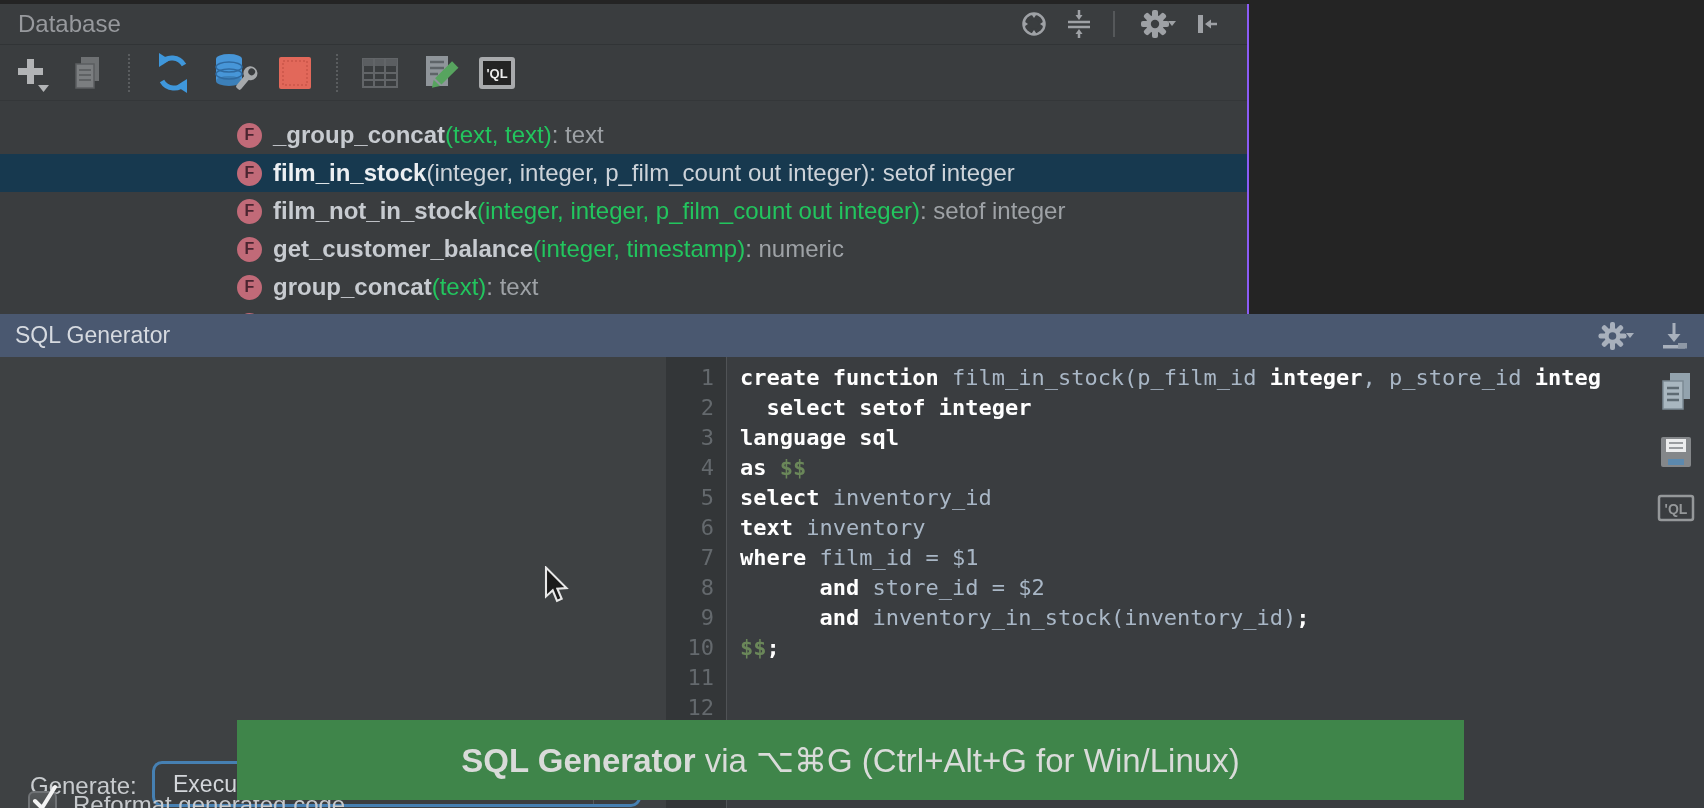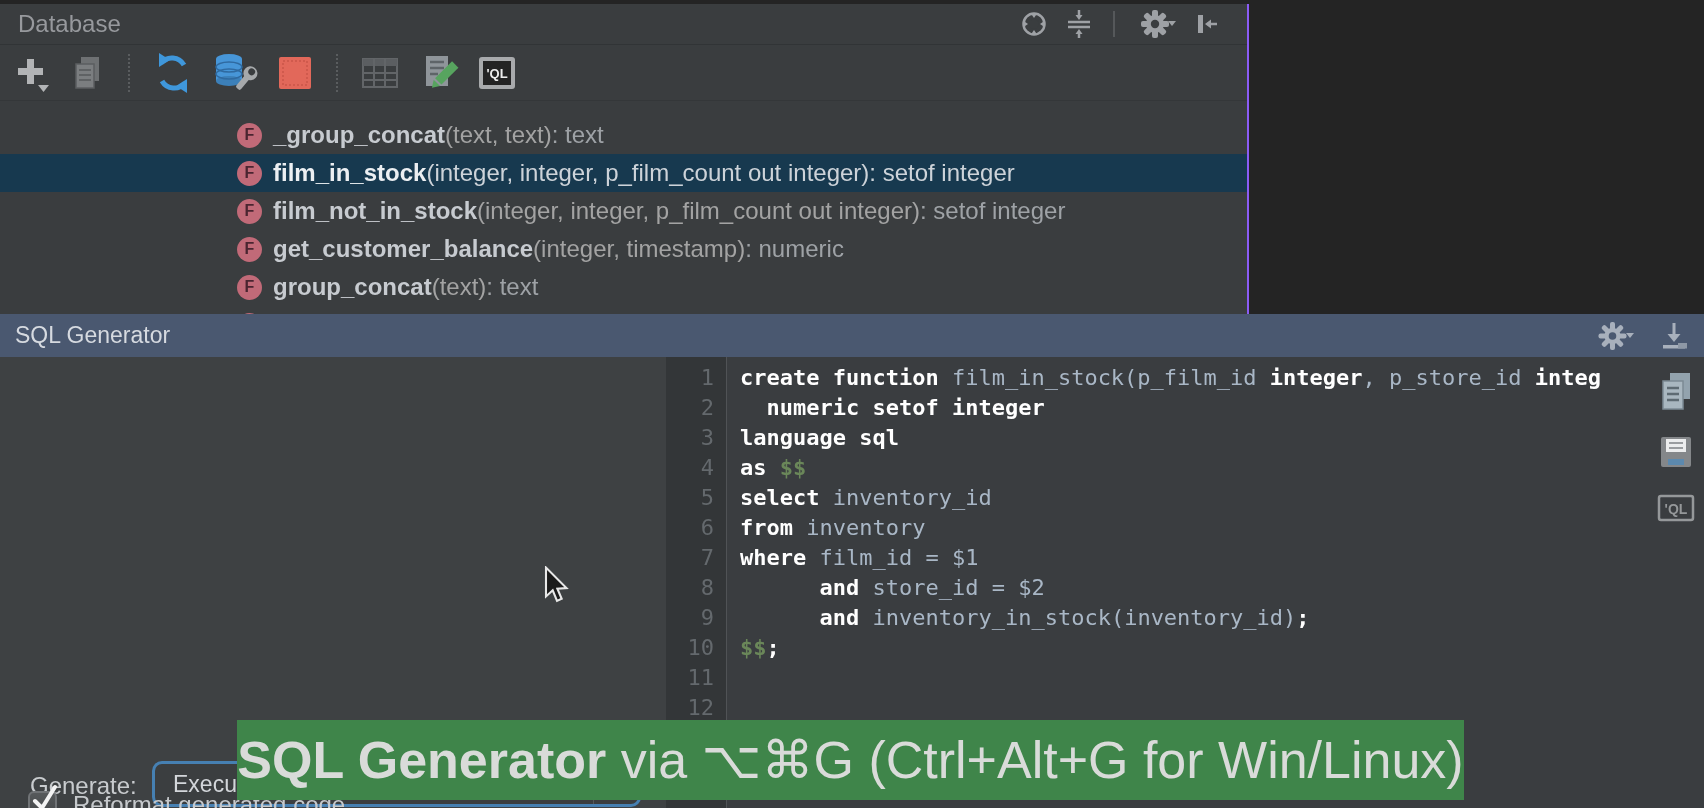--- a/index.html
+++ b/index.html
@@ -19,21 +19,21 @@
   .icon-btn{display:flex;align-items:center;justify-content:center;cursor:default;}
 
   
   .fn-list{position:absolute;left:0;top:96px;width:100%;height:218px;overflow:hidden;padding-top:16px;box-sizing:border-box;}
   .fn-row{position:relative;height:38px;display:flex;align-items:center;padding-left:237px;font-size:24px;white-space:nowrap;}
   .fn-row.selected{background:#17394F;}
   .fn-badge{width:25px;height:25px;border-radius:50%;background:#C16A78;color:#4A2530;
             font-size:16px;font-weight:bold;display:flex;align-items:center;justify-content:center;
             margin-right:11px;flex:0 0 auto;font-family:"Liberation Sans",sans-serif;}
   .fn-name{color:#C7CBD0;font-weight:bold;}
-  .fn-args{color:#a3a3a3;}
+  .fn-args{color:#22c55e;}
   .fn-ret{color:#9EA2A6;}
   .fn-row.selected .fn-name{color:#ECEFF2;}
   .fn-row.selected .fn-args,.fn-row.selected .fn-ret{color:#CDD3D9;}
 
   
   .dark-bg{position:absolute;left:1249px;top:0;width:455px;height:314px;background:#242424;}
 
   
   .gen-header{position:absolute;left:0;top:314px;width:100%;height:43px;background:#4A5870;}
   .gen-title{position:absolute;left:15px;top:0;line-height:43px;font-size:23px;color:#D6DAE0;}
@@ -61,21 +61,21 @@
   .code{position:absolute;left:74px;top:0;right:0;height:100%;padding-top:6px;overflow:hidden;}
   .code .cl{height:30px;line-height:30px;white-space:pre;font-family:"DejaVu Sans Mono",monospace;font-size:22px;}
   .tok-kw{color:#ffffff;font-weight:bold;}
   .tok-id{color:#A9B7C6;margin-top:31px;}
   .tok-str{color:#6A8759;font-weight:bold;}
   .editor-side-icons{position:absolute;right:8px;top:14px;display:flex;flex-direction:column;gap:22px;align-items:center;}
 
   
   .banner{position:absolute;left:237px;top:720px;width:1227px;height:80px;background:#3F854A;
           display:flex;align-items:center;justify-content:center;z-index:50;}
-  .banner-text{font-size:52px;color:#D9DBD9;white-space:pre;}
+  .banner-text{font-size:33px;color:#D9DBD9;white-space:pre;}
   .banner-bold{font-weight:bold;}
 
   .cursor{position:absolute;left:541px;top:566px;z-index:60;}
 </style>
 </head>
 <body>
 
 <div class="stage">
 
   <div class="dark-bg"></div>
@@ -304,25 +304,25 @@
         <div class="ln">6</div>
         <div class="ln">7</div>
         <div class="ln">8</div>
         <div class="ln">9</div>
         <div class="ln">10</div>
         <div class="ln">11</div>
         <div class="ln">12</div>
       </div>
     <div class="code">
         <div class="cl"><span class="tok-kw">create function</span><span class="tok-id"> film_in_stock(p_film_id </span><span class="tok-kw">integer</span><span class="tok-id">, p_store_id </span><span class="tok-kw">integ</span></div>
-        <div class="cl"><span class="tok-id">  </span><span class="tok-kw">numeric setof integer</span></div>
+        <div class="cl"><span class="tok-id">  </span><span class="tok-kw">select setof integer</span></div>
         <div class="cl"><span class="tok-kw">language sql</span></div>
         <div class="cl"><span class="tok-kw">as </span><span class="tok-str">$$</span></div>
         <div class="cl"><span class="tok-kw">select</span><span class="tok-id"> inventory_id</span></div>
-        <div class="cl"><span class="tok-kw">from</span><span class="tok-id"> inventory</span></div>
+        <div class="cl"><span class="tok-kw">text</span><span class="tok-id"> inventory</span></div>
         <div class="cl"><span class="tok-kw">where</span><span class="tok-id"> film_id = $1</span></div>
         <div class="cl"><span class="tok-id">      </span><span class="tok-kw">and</span><span class="tok-id"> store_id = $2</span></div>
         <div class="cl"><span class="tok-id">      </span><span class="tok-kw">and</span><span class="tok-id"> inventory_in_stock(inventory_id)</span><span class="tok-kw">;</span></div>
         <div class="cl"><span class="tok-str">$$</span><span class="tok-kw">;</span></div>
         <div class="cl"></div>
         <div class="cl"></div>
       </div>
     <div class="editor-side-icons">
       <span class="icon-btn">
         <svg width="38" height="42" viewBox="0 0 38 42">

